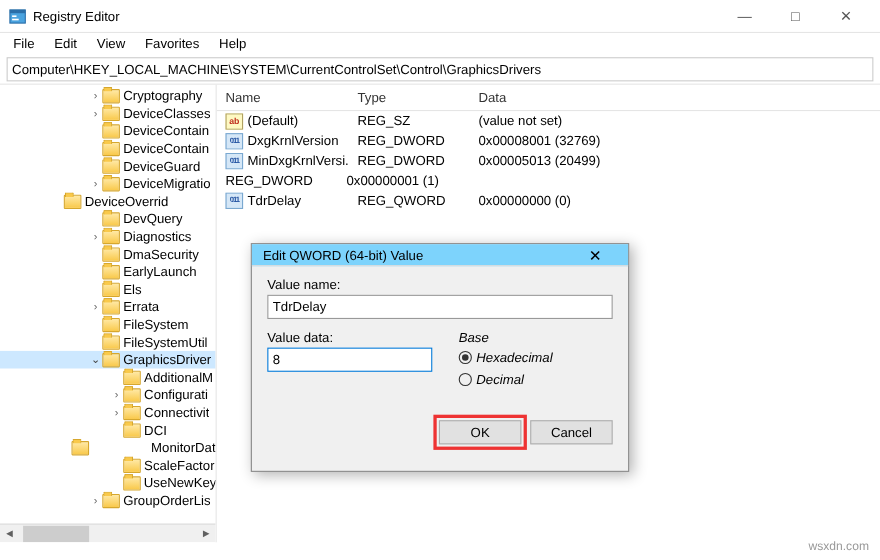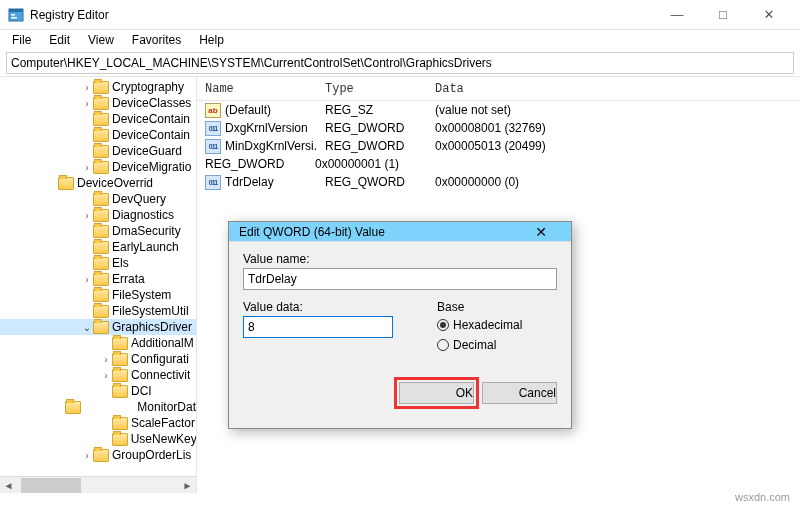--- a/index.html
+++ b/index.html
@@ -28,21 +28,21 @@
     .tree-exp.blank { color: transparent; }
     .folder-icon { width: 16px; height: 13px; margin-right: 3px; background: linear-gradient(#ffe9a6, #f9c94b); border: 1px solid #d6a72e; border-radius: 1px; position: relative; }
     .folder-icon::before { content: ''; position: absolute; top: -3px; left: 0; width: 6px; height: 3px; background: #f9c94b; border: 1px solid #d6a72e; border-bottom: none; border-radius: 1px 1px 0 0; }
     .tree-label { overflow: hidden; text-overflow: clip; }
     .tree-row.sel { background: #cde8ff; }
     .tree-row.sel .tree-exp { color: #444; }
     
     
     .list-panel { flex: 1; }
     .list-header { display: flex; height: 24px; align-items: center; border-bottom: 1px solid #e5e5e5; }
-    .list-header div { padding: 0 8px; color: #333; font-family: Liberation Mono, monospace; }
+    .list-header div { padding: 0 8px; color: #333; }
     .col-name { width: 120px; }
     .col-type { width: 110px; }
     .col-data { flex: 1; }
     .list-row { display: flex; height: 18px; align-items: center; }
     .list-row .cell { padding: 0 8px; overflow: hidden; white-space: nowrap; text-overflow: clip; }
     .val-icon { width: 16px; height: 15px; margin-right: 4px; display: inline-flex; align-items: center; justify-content: center; flex-shrink: 0; }
     .val-icon.sz { background: #fef9c3; border: 1px solid #b0a060; color: #c03020; font-size: 8px; font-weight: bold; }
     .val-icon.bin { background: #d5e7f7; border: 1px solid #7aa8d0; color: #2050a0; font-size: 7px; font-weight: bold; letter-spacing: -1px; }
     
     
@@ -53,26 +53,26 @@
     
     .dialog { position: absolute; left: 228px; top: 221px; width: 344px; height: 208px; background: #f0f0f0; border: 1px solid #888; box-shadow: 3px 3px 12px rgba(0,0,0,0.3); }
     .dlg-title { height: 20px; display: flex; align-items: center; padding: 0 10px; background: #7dd3fc; border-bottom: 1px solid #ddd; }
     .dlg-title span { flex: 1; }
     .dlg-close { width: 40px; text-align: center; font-size: 14px; }
     .dlg-body { padding: 10px 14px; }
     .dlg-label { margin-bottom: 2px; }
     .dlg-input { width: 314px; height: 22px; border: 1px solid #999; padding: 0 4px; background: #fff; display: flex; align-items: center; }
     .dlg-row2 { display: flex; margin-top: 10px; }
     .dlg-col-left .dlg-input { width: 150px; border-color: #0078d7; }
-    .dlg-col-right { margin-left: 44px; }
+    .dlg-col-right { margin-left: 24px; font-style: italic; }
     .radio-row { display: flex; align-items: center; gap: 4px; height: 18px; margin-top: 2px; }
     .radio { width: 12px; height: 12px; border: 1px solid #333; border-radius: 50%; display: flex; align-items: center; justify-content: center; }
     .radio.on::after { content: ''; width: 6px; height: 6px; background: #333; border-radius: 50%; }
     .dlg-buttons { display: flex; justify-content: flex-end; gap: 8px; margin-top: 18px; padding-right: 14px; }
-    .dlg-btn { width: 75px; height: 22px; background: #e1e1e1; border: 1px solid #adadad; display: flex; align-items: center; justify-content: flex-end; }
+    .dlg-btn { width: 75px; height: 22px; background: #e1e1e1; border: 1px solid #adadad; display: flex; align-items: center; justify-content: center; }
     .dlg-btn.ok { outline: 3px solid #e33; outline-offset: 2px; }
     
     .watermark { position: absolute; bottom: 6px; right: 10px; color: #999; font-size: 11px; }
   </style>
 </head>
 <body>
 
 <div class="titlebar">
   <div class="titlebar-icon">
     <svg width="16" height="16" viewBox="0 0 16 16">

